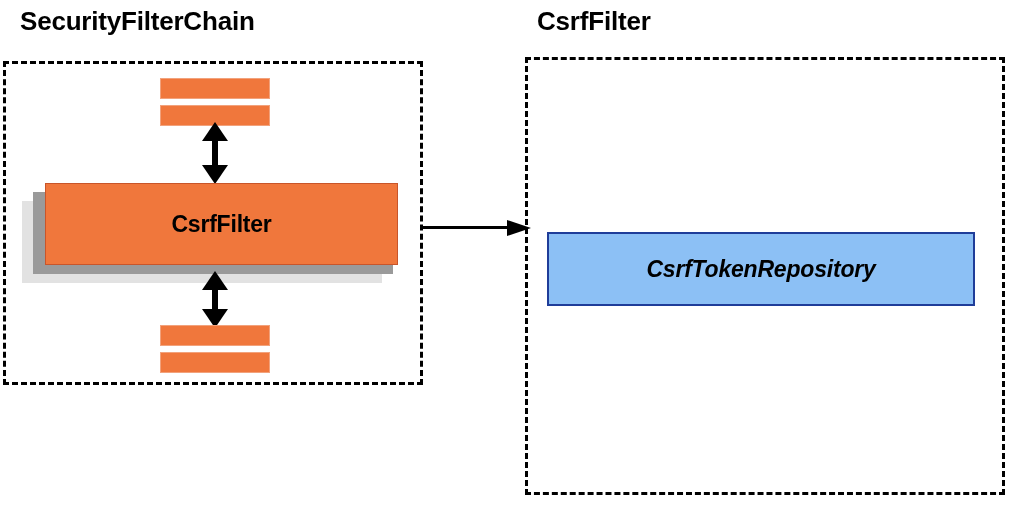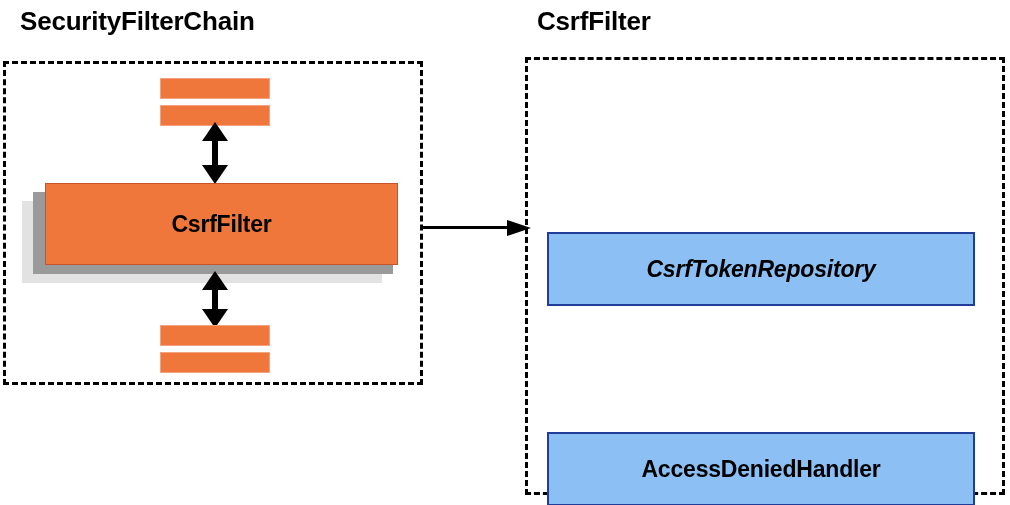--- a/index.html
+++ b/index.html
@@ -218,23 +218,20 @@
   </div>
 
   <div class="blue-stack" id="blue-1">
     <div class="sh-light"></div>
     <div class="sh-dark"></div>
   </div>
 
   <div class="blue-stack" id="blue-2">
     <div class="sh-light"></div>
     <div class="sh-dark"></div>
-    <div class="face">
-      <span class="label">AccessDeniedHandler</span>
-    </div>
   </div>
 
   <div class="blue-stack" id="blue-3">
     <div class="sh-light"></div>
     <div class="sh-dark"></div>
 
   </div>
 
 </div>
 

